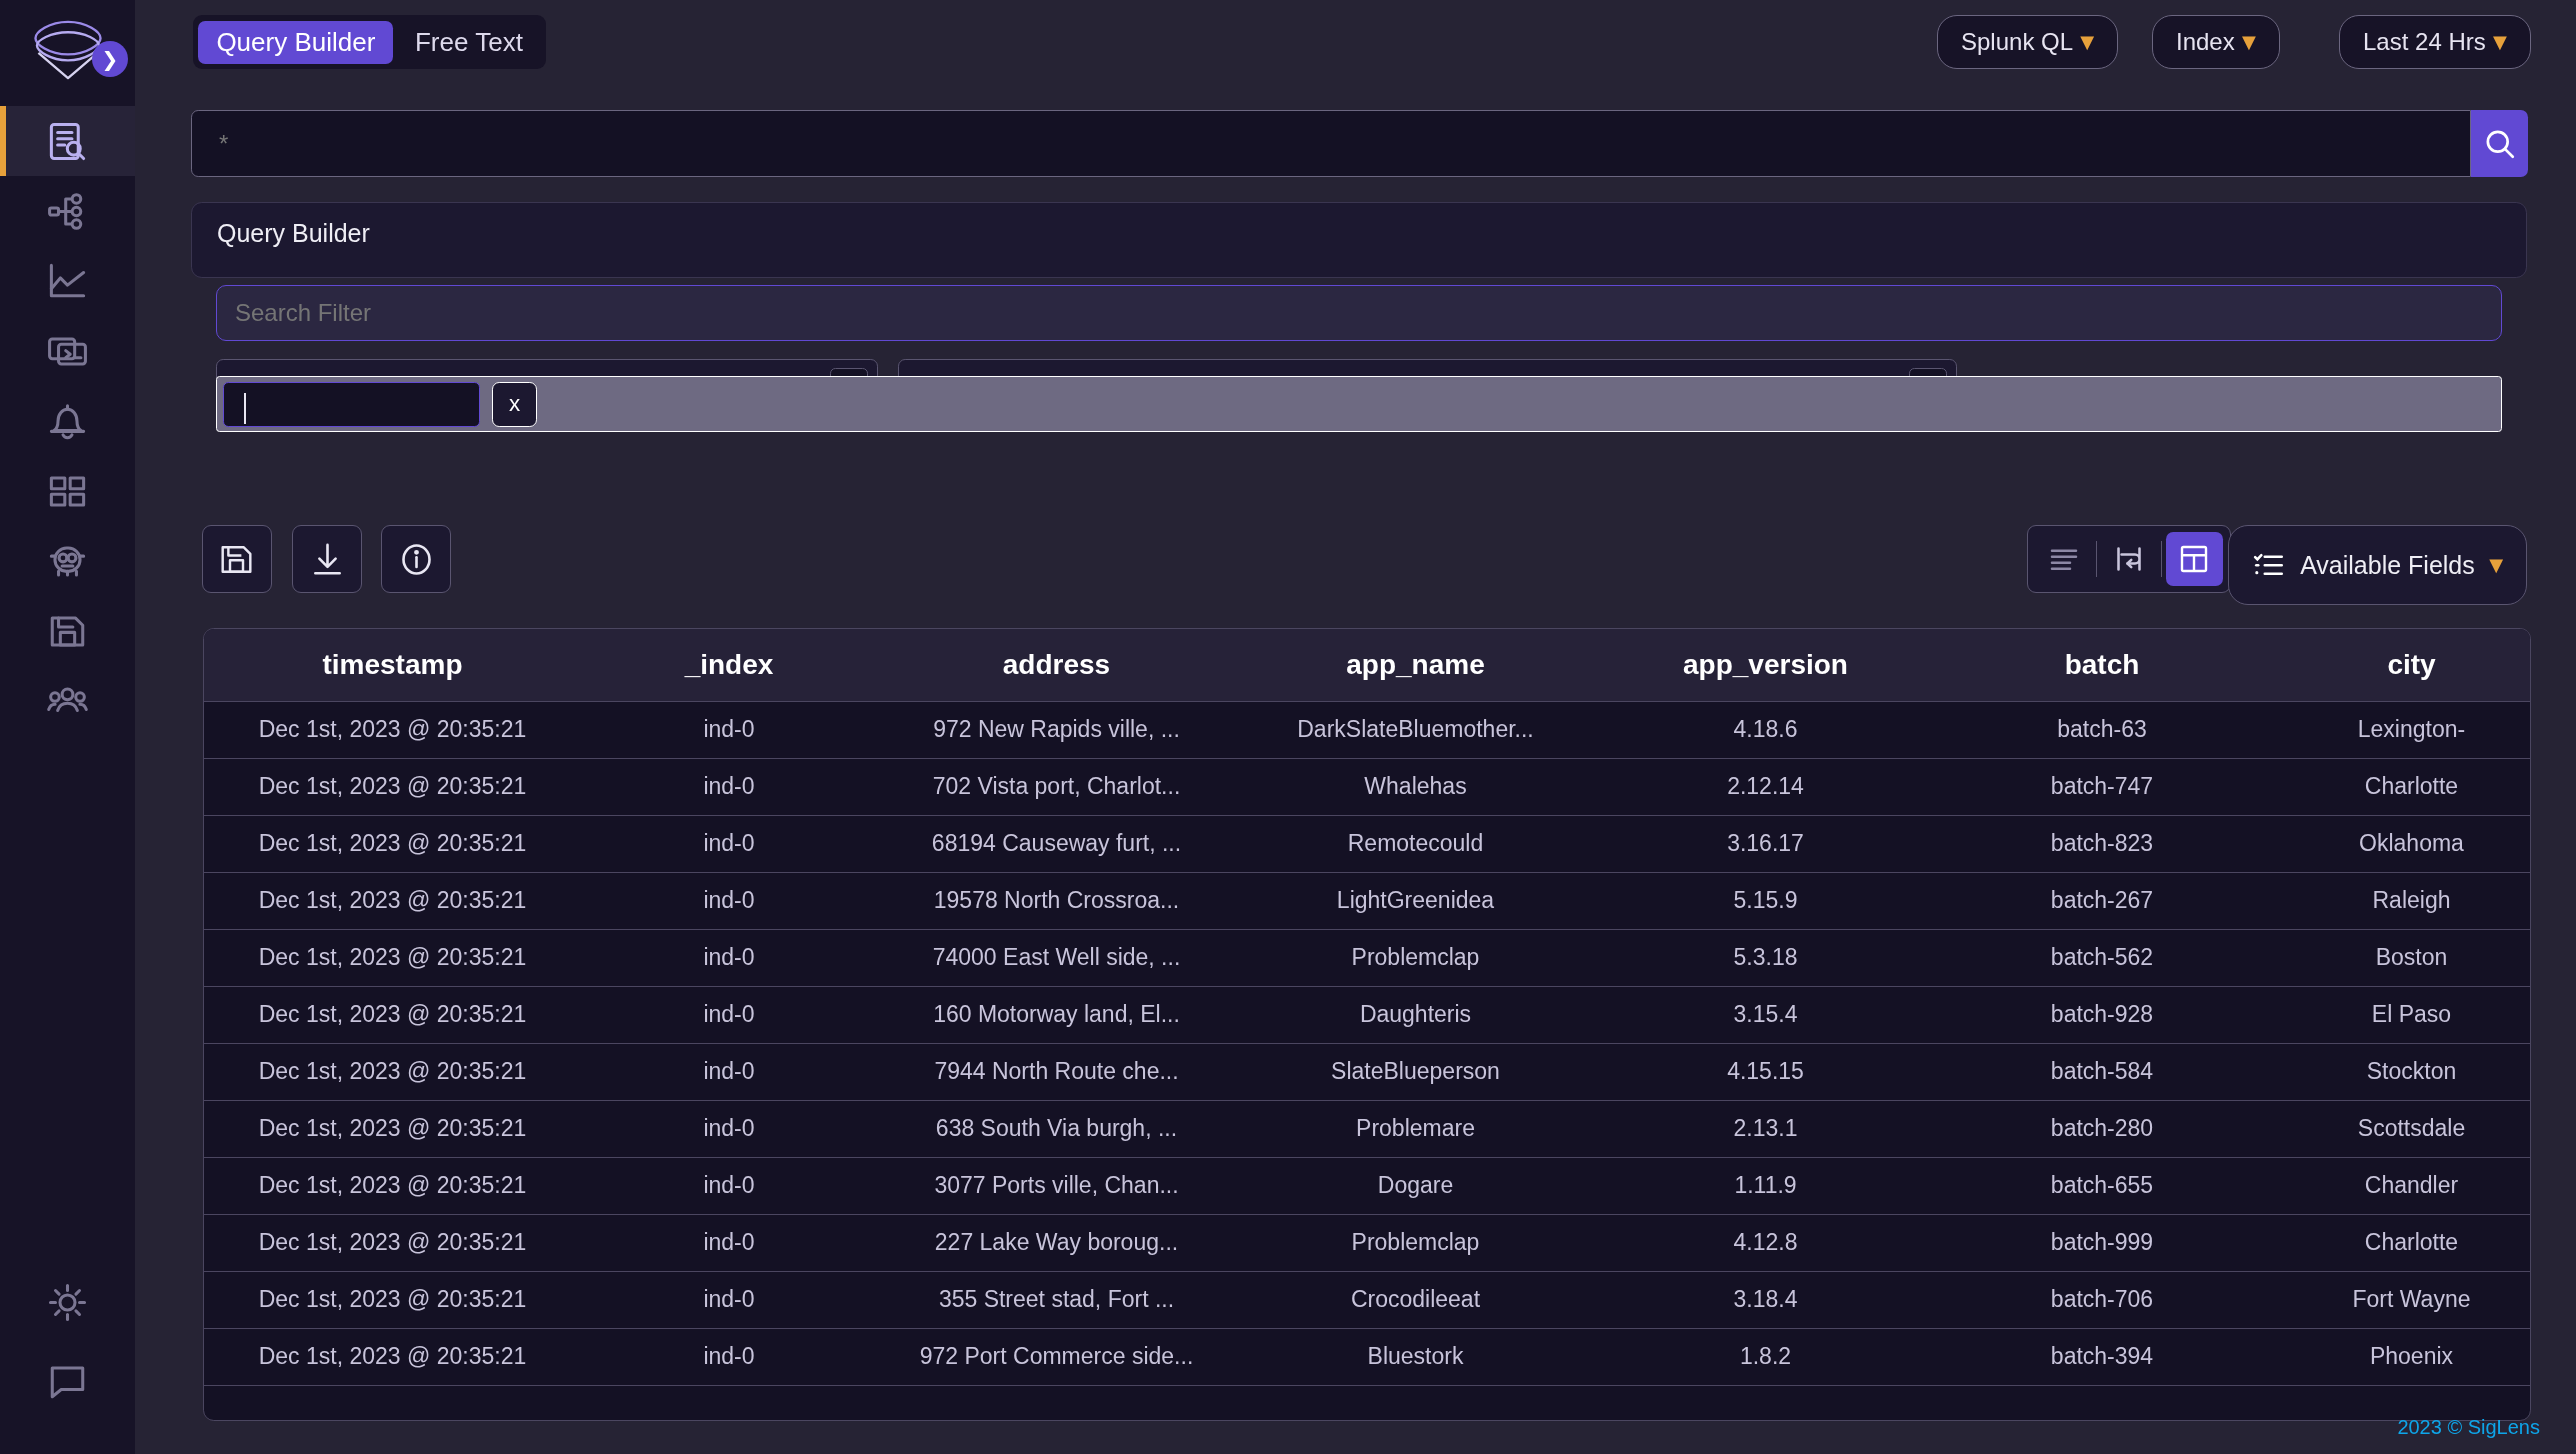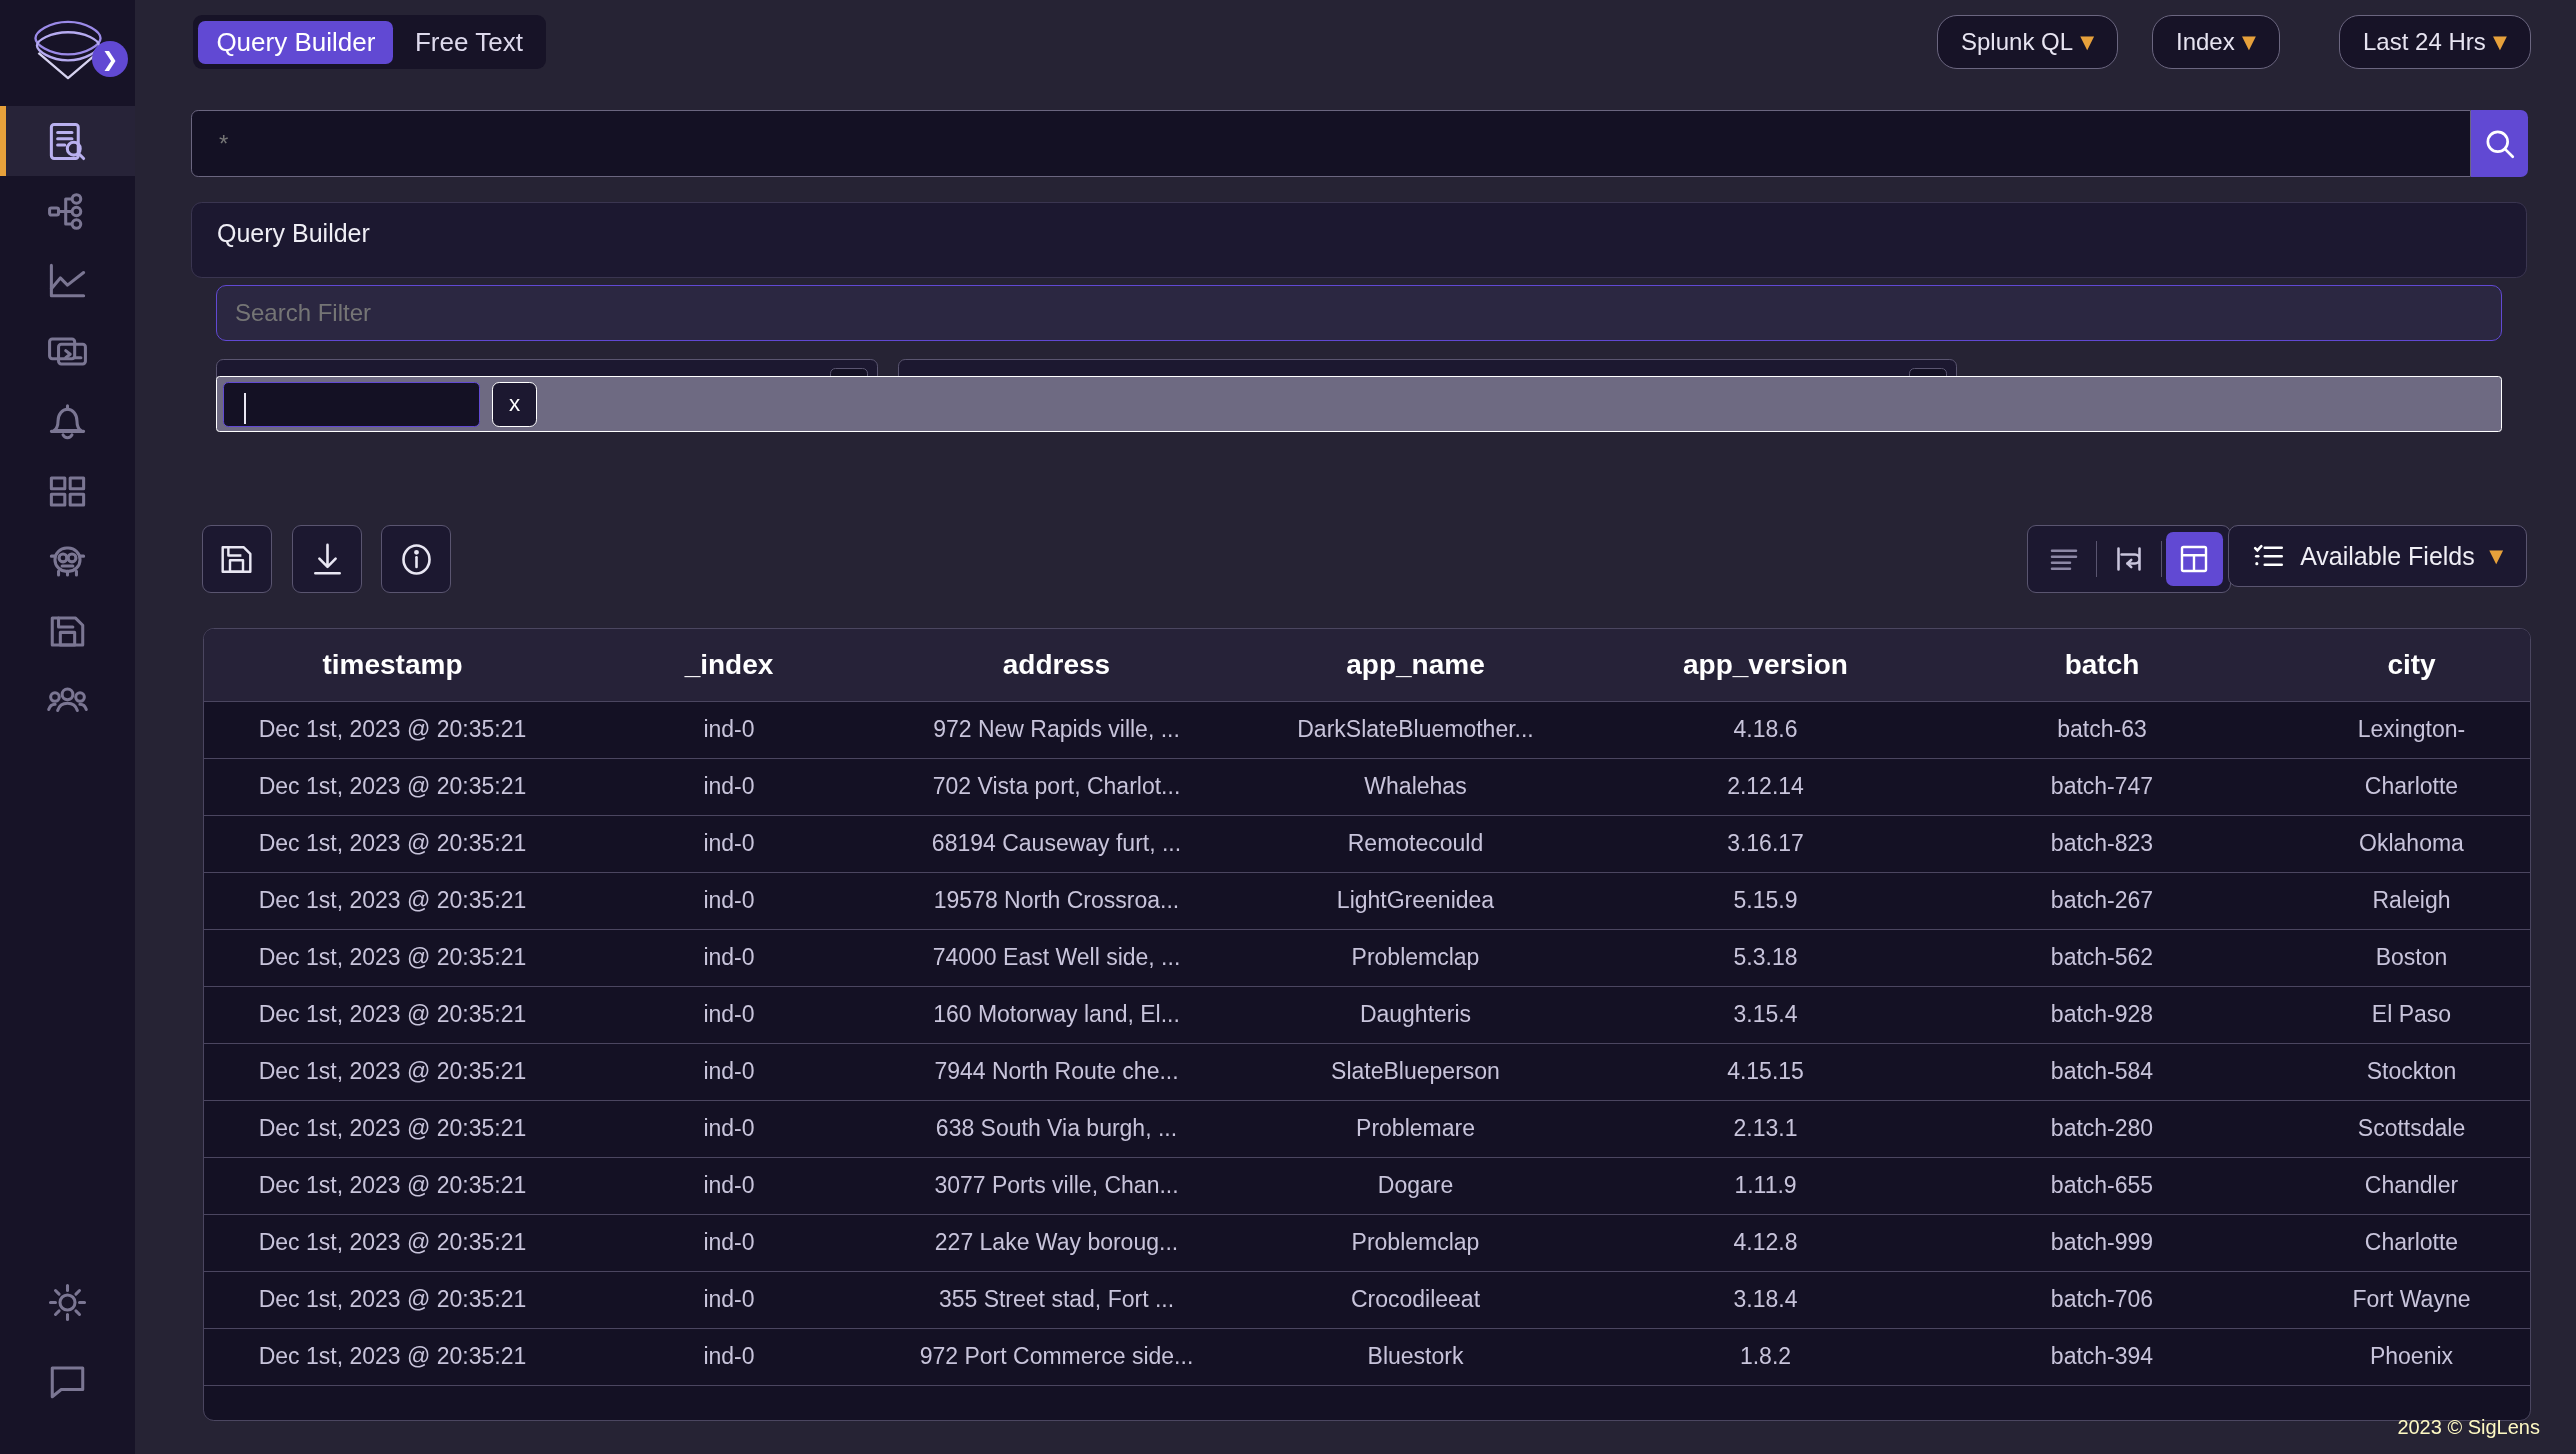--- a/index.html
+++ b/index.html
@@ -154,22 +154,22 @@
   #tb-info { left: 190px; }
   #view-switch {
     position:absolute; right: 296px; top:0; height:68px;
     background:#1c1830; border:0.9px solid #5a5570; border-radius:9px;
     display:flex; align-items:center; padding: 0 7.2px; gap: 3.6px;
   }
   .vs-btn { width:57px; height:54px; border-radius:7.2px; display:flex; align-items:center; justify-content:center; cursor:pointer; }
   .vs-btn.active { background:#6149d3; }
   .vs-div { width:0.9px; height:36px; background:#5a5570; }
   #avail-fields {
-    position:absolute; right: 0; top:0; height:62px;
-    background:#1c1830; border:0.9px solid #5a5570; border-radius:10px;
+    position:absolute; right: 0; top:0; height:80px;
+    background:#1c1830; border:0.9px solid #5a5570; border-radius:20px;
     display:flex; align-items:center; gap:14.4px; padding:0 23px;
     color:#efeef5; font-size:25px; cursor:pointer;
   }
 
   
   #table-card {
     position:absolute; left:203px; top:628px; width:2328px; height:793px;
     background:#141124; border:0.9px solid #4b4660; border-radius:10.8px;
     overflow:hidden;
   }
@@ -188,21 +188,21 @@
   .col-idx { width: 296px; }
   .col-addr { width: 359px; }
   .col-appn { width: 359px; }
   .col-appv { width: 341px; }
   .col-batch { width: 332px; }
   .col-city { width: 287px; }
 
   
   #footer {
     position:absolute; right: 36px; bottom: 16px;
-    color:#fef9c3; font-size: 20px;
+    color:#0ea5e9; font-size: 20px;
   }
 </style>
 </head>
 <body>
 
 <div id="app">
 
   <div id="sidebar">
 
     <div id="logo-block">

